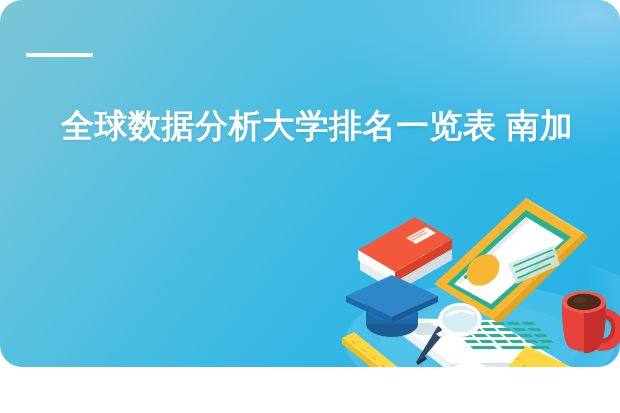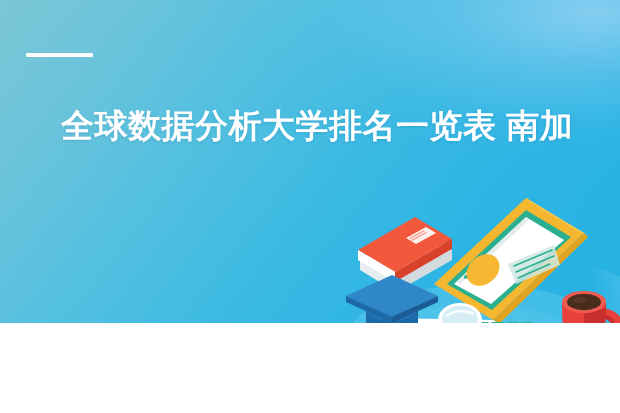--- a/index.html
+++ b/index.html
@@ -8,29 +8,30 @@
     padding: 0;
     background: #ffffff;
   }
   body {
     font-family: "Liberation Sans", "DejaVu Sans", sans-serif;
   }
 
   .banner {
     position: relative;
     width: 620px;
-    height: 323px;
+    height: 367px;
     overflow: hidden;
     background: linear-gradient(128deg,
                 #7ac6d4 0%,
                 #6fc4da 13%,
                 #54c0e0 34%,
                 #3ab9e3 56%,
                 #2cb4e4 76%,
                 #25b1e4 100%);
+    border-radius: 22px;
   }
 
   
   .bg-wash-right {
     position: absolute;
     inset: 0;
     background: radial-gradient(ellipse 70% 58% at 96% 4%,
                 rgba(170,216,245,0.70) 0%,
                 rgba(150,210,242,0.34) 34%,
                 rgba(120,200,238,0.08) 62%,

